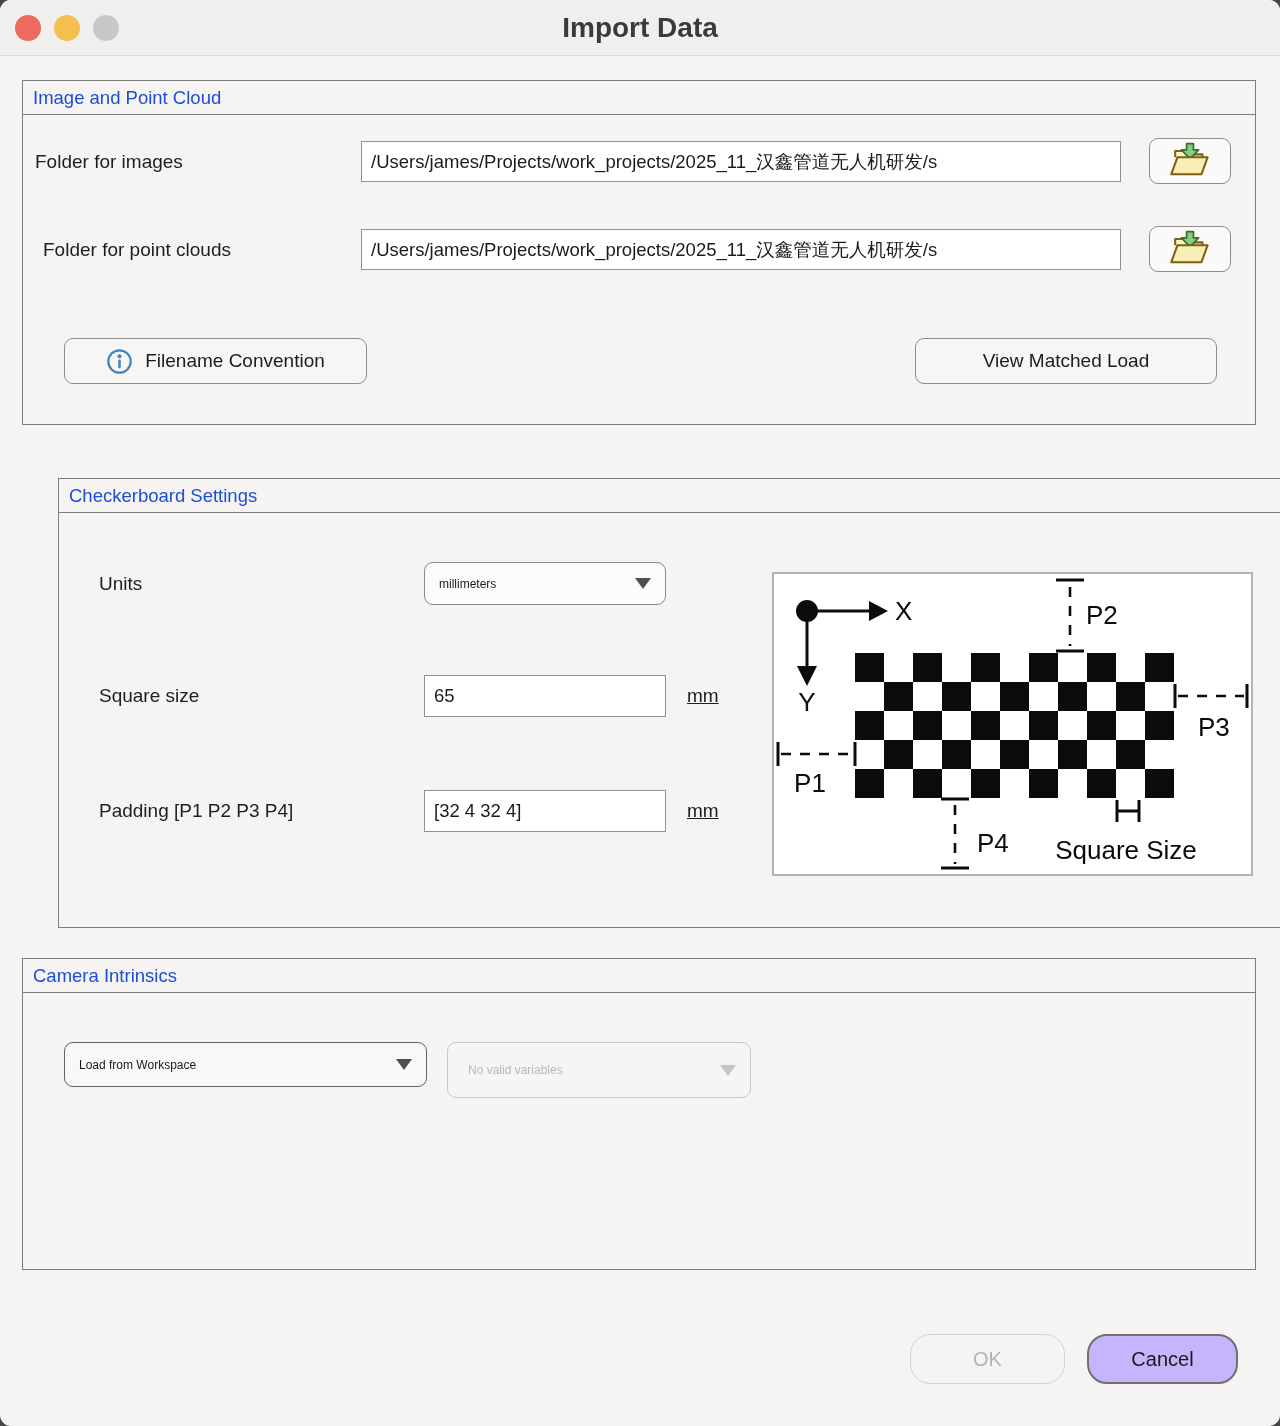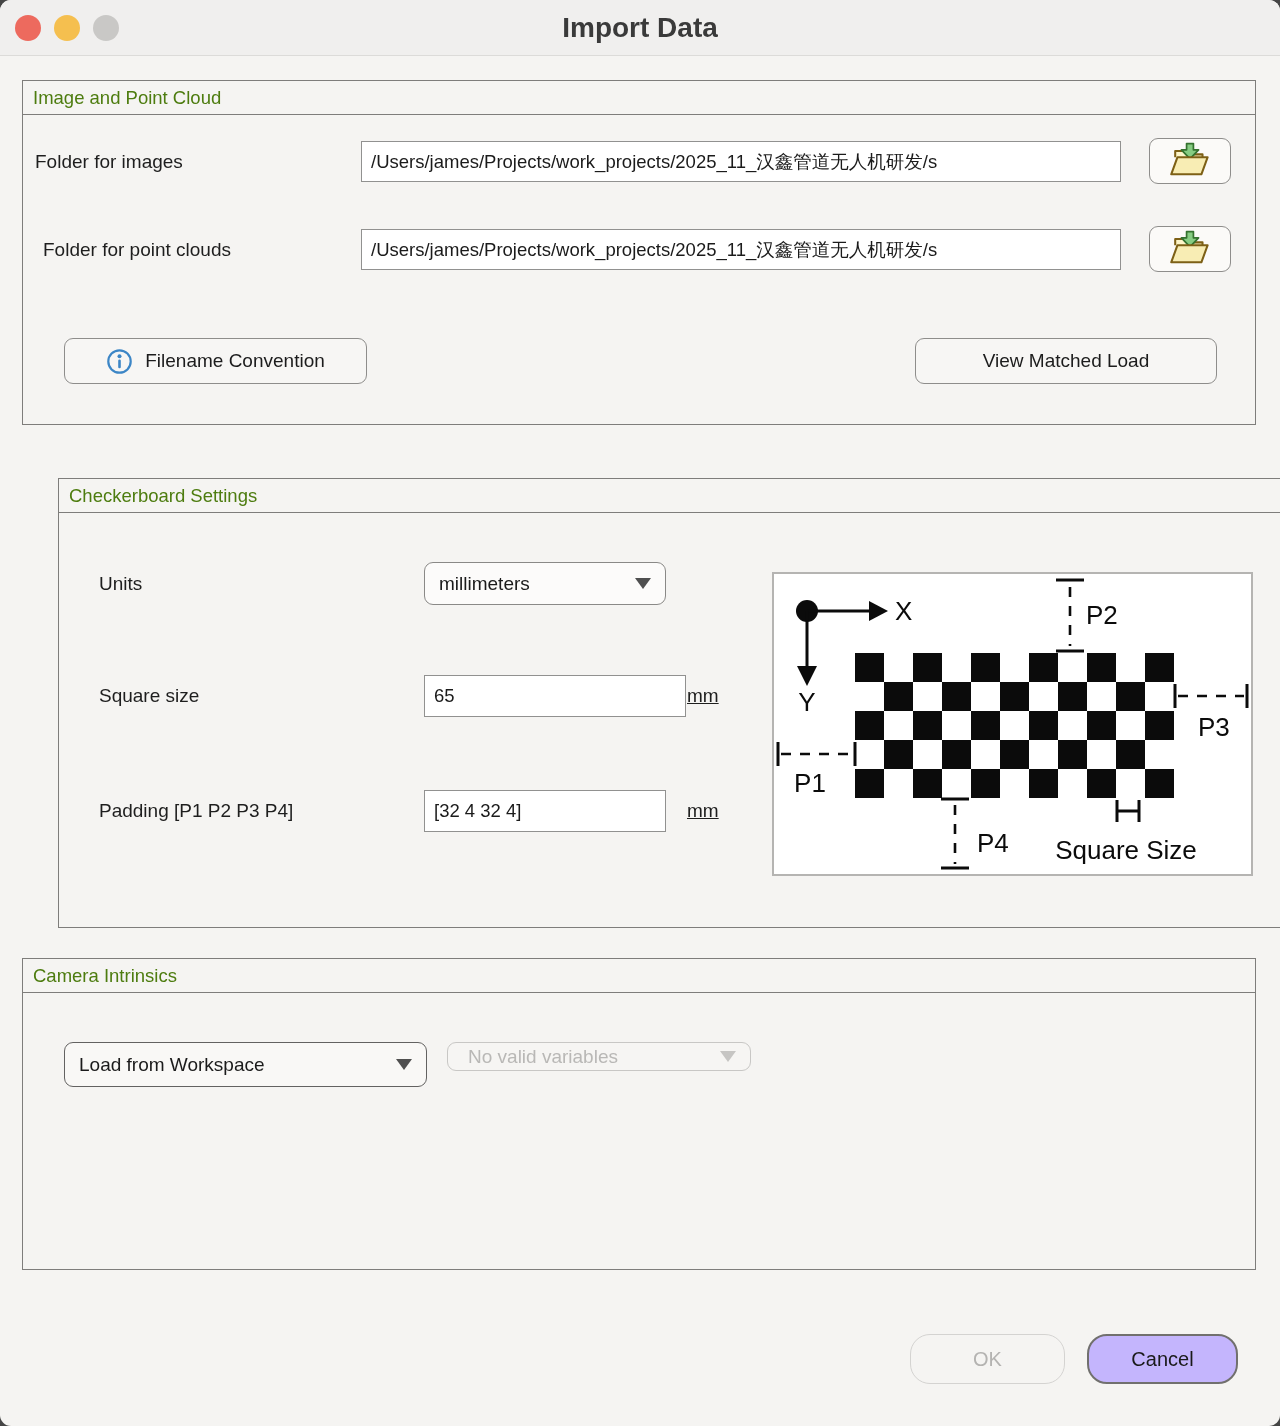--- a/index.html
+++ b/index.html
@@ -6,31 +6,31 @@
   *{box-sizing:border-box;font-family:"Liberation Sans","DejaVu Sans",sans-serif;}
   .window{position:relative;width:1280px;height:1426px;background:#f5f4f2;border-radius:11px;overflow:hidden;margin:0 auto;}
   .titlebar{position:absolute;top:0;left:0;right:0;height:56px;background:#f0efee;border-bottom:1px solid #dcdbd9;
             display:flex;align-items:center;justify-content:center;}
   .title{font-size:28px;font-weight:bold;color:#3a3a3a;}
   .traffic{position:absolute;left:15px;top:15px;display:flex;gap:13px;}
   .light{width:26px;height:26px;border-radius:50%;}
 
   .panel{position:absolute;left:22px;width:1234px;border:1.5px solid #7e7d7b;background:#f5f4f2;}
   .panel-title{height:34px;line-height:33px;padding-left:10px;border-bottom:1.5px solid #7e7d7b;
-               font-size:18.5px;color:#4d7c0f;}
+               font-size:18.5px;color:#1d4ed8;}
   .lbl{position:absolute;display:flex;align-items:center;font-size:19px;color:#1e1e1e;}
   .field{position:absolute;border:1.5px solid #919190;background:#ffffff;font-size:18.5px;
          padding:0 9px;color:#1b1b1b;border-radius:0;outline:none;}
   .btn{position:absolute;border:1.5px solid #8e8d8b;border-radius:9px;background:#f7f6f4;font-size:19px;
        color:#1c1c1c;display:flex;align-items:center;justify-content:center;gap:12px;cursor:pointer;}
   .browse{position:absolute;border:1.5px solid #8e8d8b;border-radius:9px;background:#fbfaf8;
           display:flex;align-items:center;justify-content:center;cursor:pointer;}
   .dropdown{position:absolute;border:1.5px solid #8a8987;border-radius:9px;background:#fcfbfa;
             display:flex;align-items:center;justify-content:space-between;padding:0 14px;
-            font-size:19px;color:#1b1b1b;cursor:pointer;}
+            font-size:12px;color:#1b1b1b;cursor:pointer;}
   .dropdown.strong{border-color:#636261;background:#f9f8f6;}
   .dropdown.disabled{border-color:#c8c7c5;color:#b9b8b6;background:#f6f5f3;cursor:default;}
   .caret{width:0;height:0;border-left:8px solid transparent;border-right:8px solid transparent;
          border-top:11px solid #4f4f4f;}
   .dropdown.disabled .caret{border-top-color:#c6c5c3;}
   .unit{position:absolute;display:flex;align-items:center;font-size:19px;color:#1e1e1e;text-decoration:underline;}
   .diagram{position:absolute;left:713px;top:93px;width:481px;height:304px;background:#ffffff;
            border:2px solid #b5b4b2;}
   .footer-btn{position:absolute;top:1334px;height:50px;border-radius:20px;font-size:20px;
               display:flex;align-items:center;justify-content:center;cursor:pointer;}
@@ -98,21 +98,21 @@
   <div class="panel" style="top:478px;height:450px;margin-left:36px;">
     <div class="panel-title">Checkerboard Settings</div>
 
     <div class="lbl" style="left:40px;top:85px;height:40px;">Units</div>
     <div class="dropdown" style="left:365px;top:83px;width:242px;height:43px;">
       <span>millimeters</span>
       <span class="caret"></span>
     </div>
 
     <div class="lbl" style="left:40px;top:196px;height:42px;">Square size</div>
-    <input class="field" style="left: 365px; top: 196px; width: 262px; height: 42px;" type="text" value="65">
+    <input class="field" style="left: 365px; top: 196px; width: 242px; height: 42px;" type="text" value="65">
     <div class="unit" style="left:628px;top:196px;height:42px;">mm</div>
 
     <div class="lbl" style="left:40px;top:311px;height:42px;">Padding [P1 P2 P3 P4]</div>
     <input class="field" style="left: 365px; top: 311px; width: 242px; height: 42px;" type="text" value="[32 4 32 4]">
     <div class="unit" style="left:628px;top:311px;height:42px;">mm</div>
 
     <div class="diagram">
       <svg width="477" height="300" viewBox="0 0 477 300">
 
         <circle cx="33" cy="37" r="11" fill="#0b0b0b"></circle>
@@ -183,21 +183,21 @@
   </div>
 
   <div class="panel" style="top:958px;height:312px;">
     <div class="panel-title">Camera Intrinsics</div>
 
     <div class="dropdown strong" style="left:41px;top:83px;width:363px;height:45px;">
       <span>Load from Workspace</span>
       <span class="caret"></span>
     </div>
 
-    <div class="dropdown disabled" style="left:424px;top:83px;width:304px;height:29px;padding-left:20px;">
+    <div class="dropdown disabled" style="left:424px;top:83px;width:304px;height:56px;padding-left:20px;">
       <span>No valid variables</span>
       <span class="caret"></span>
     </div>
   </div>
 
   <div class="footer-btn ok">OK</div>
   <div class="footer-btn cancel">Cancel</div>
 
 </div>
 

